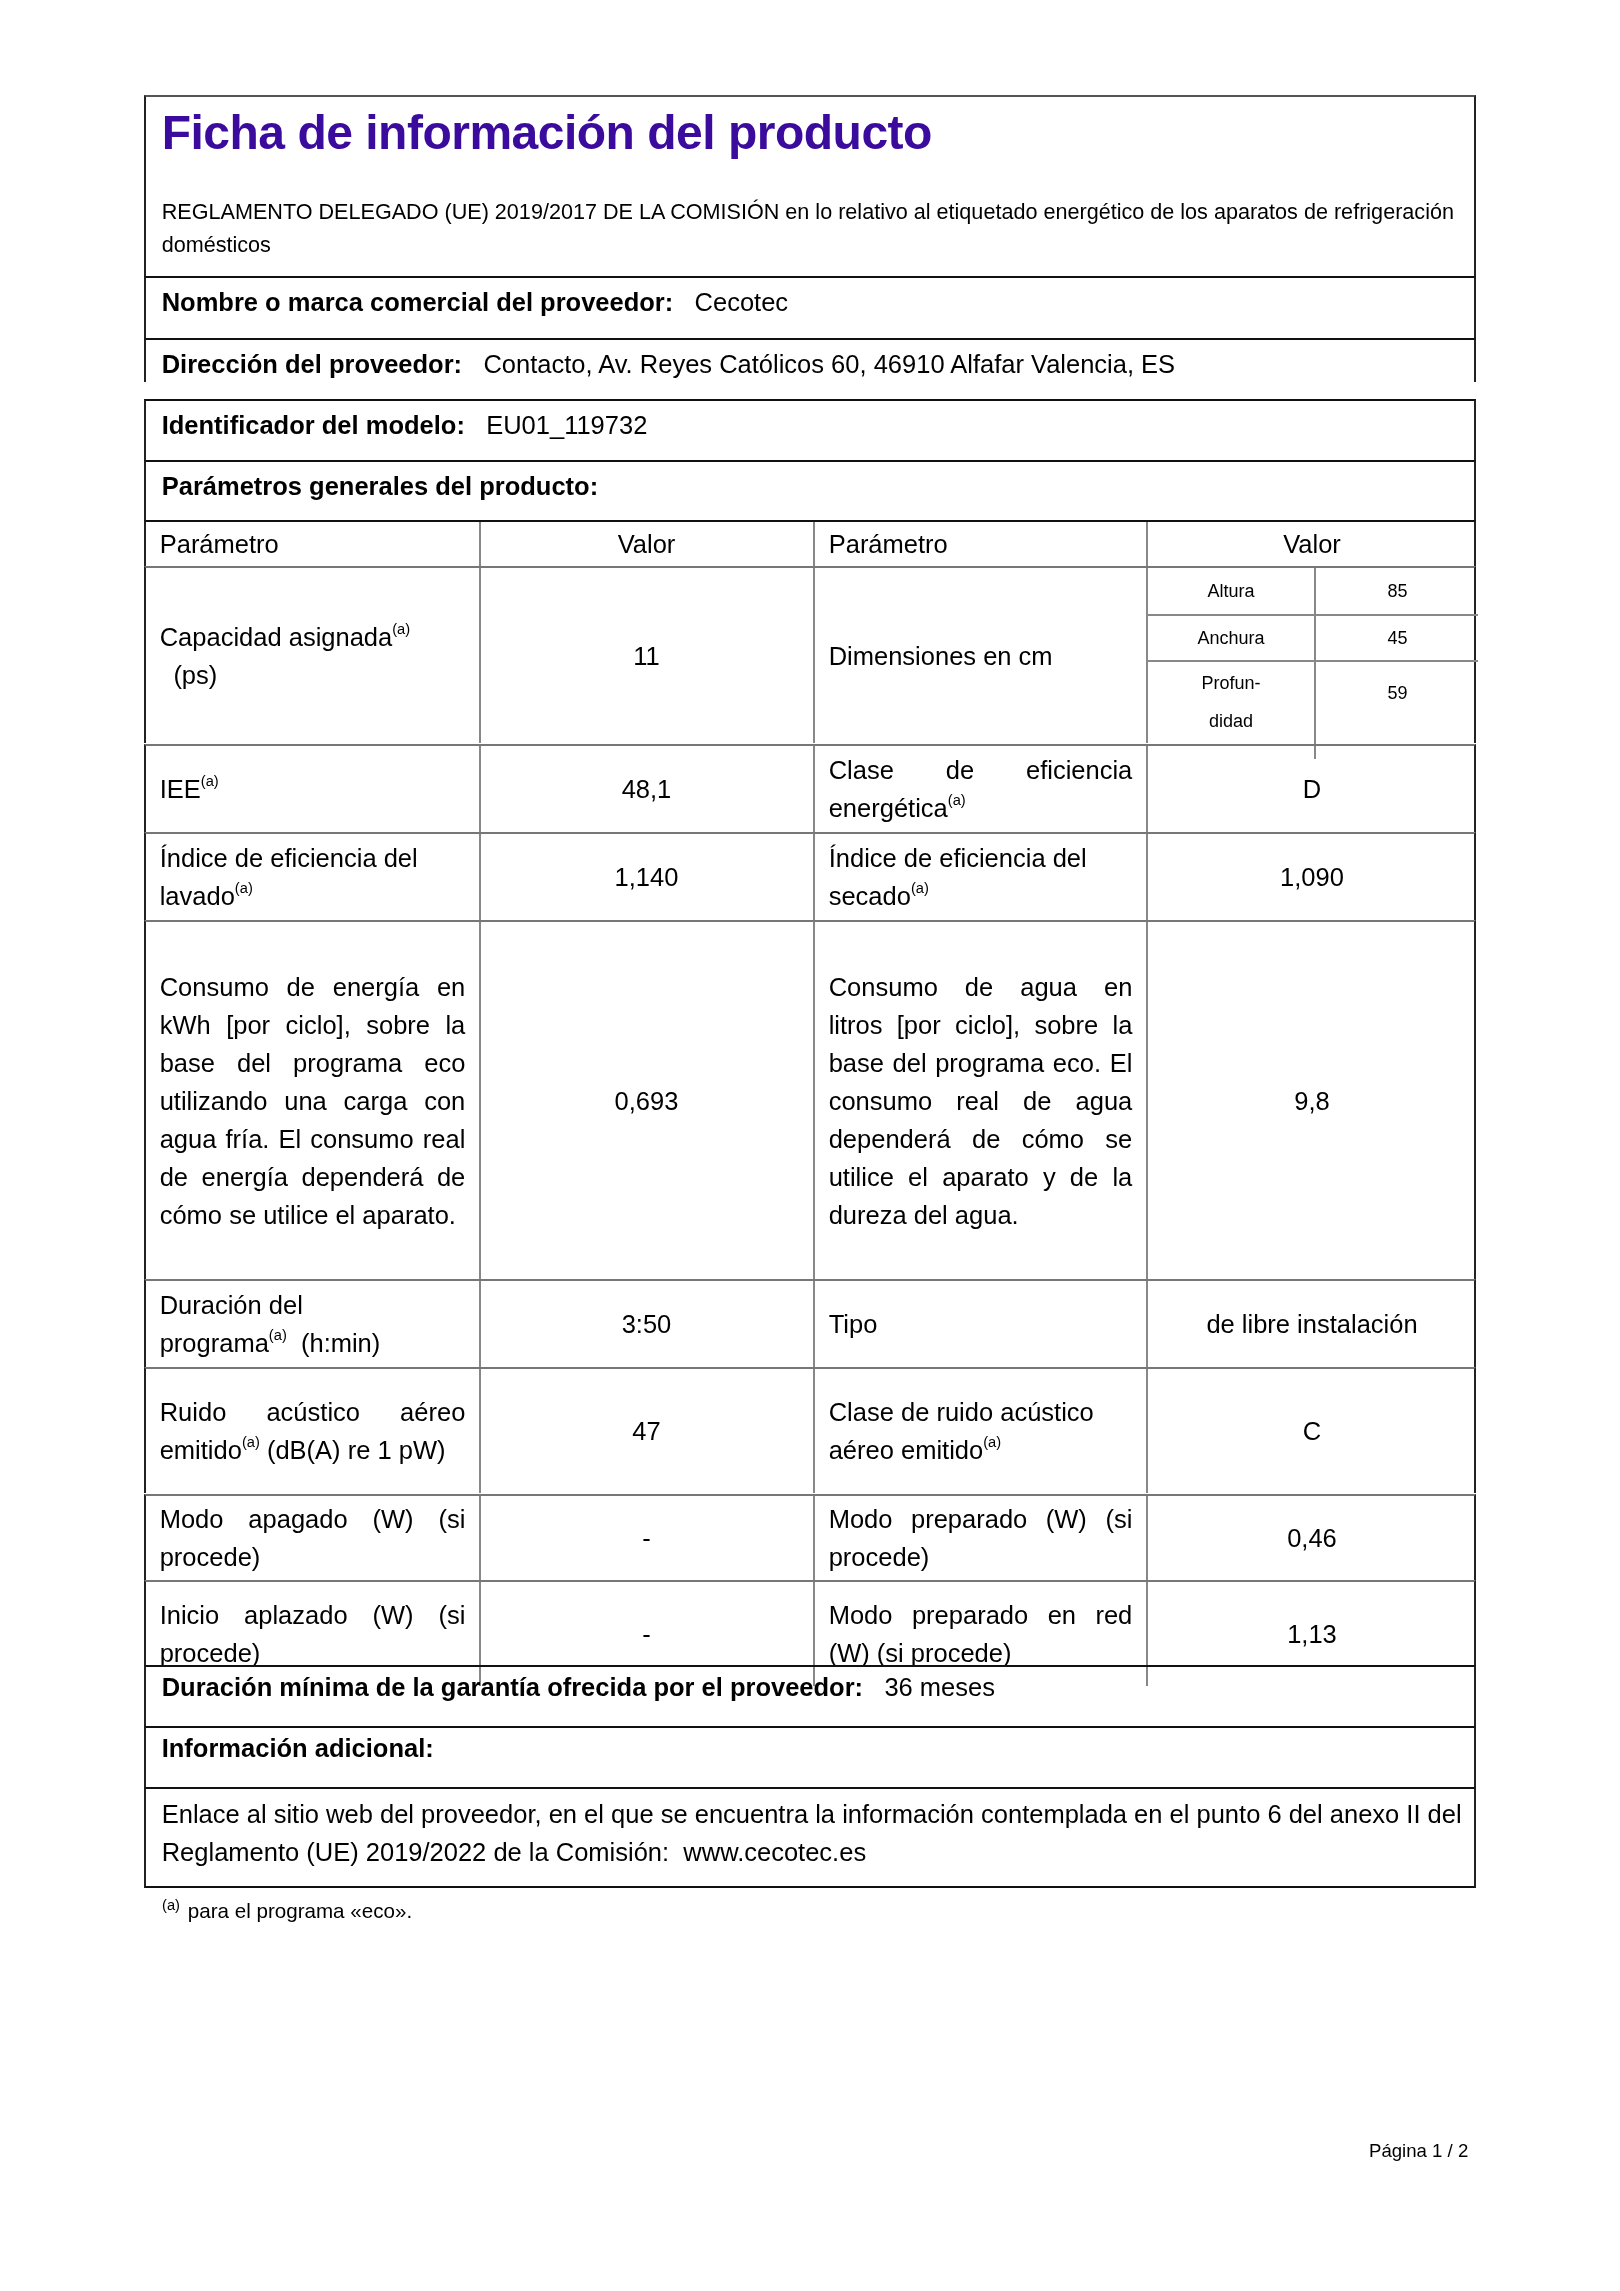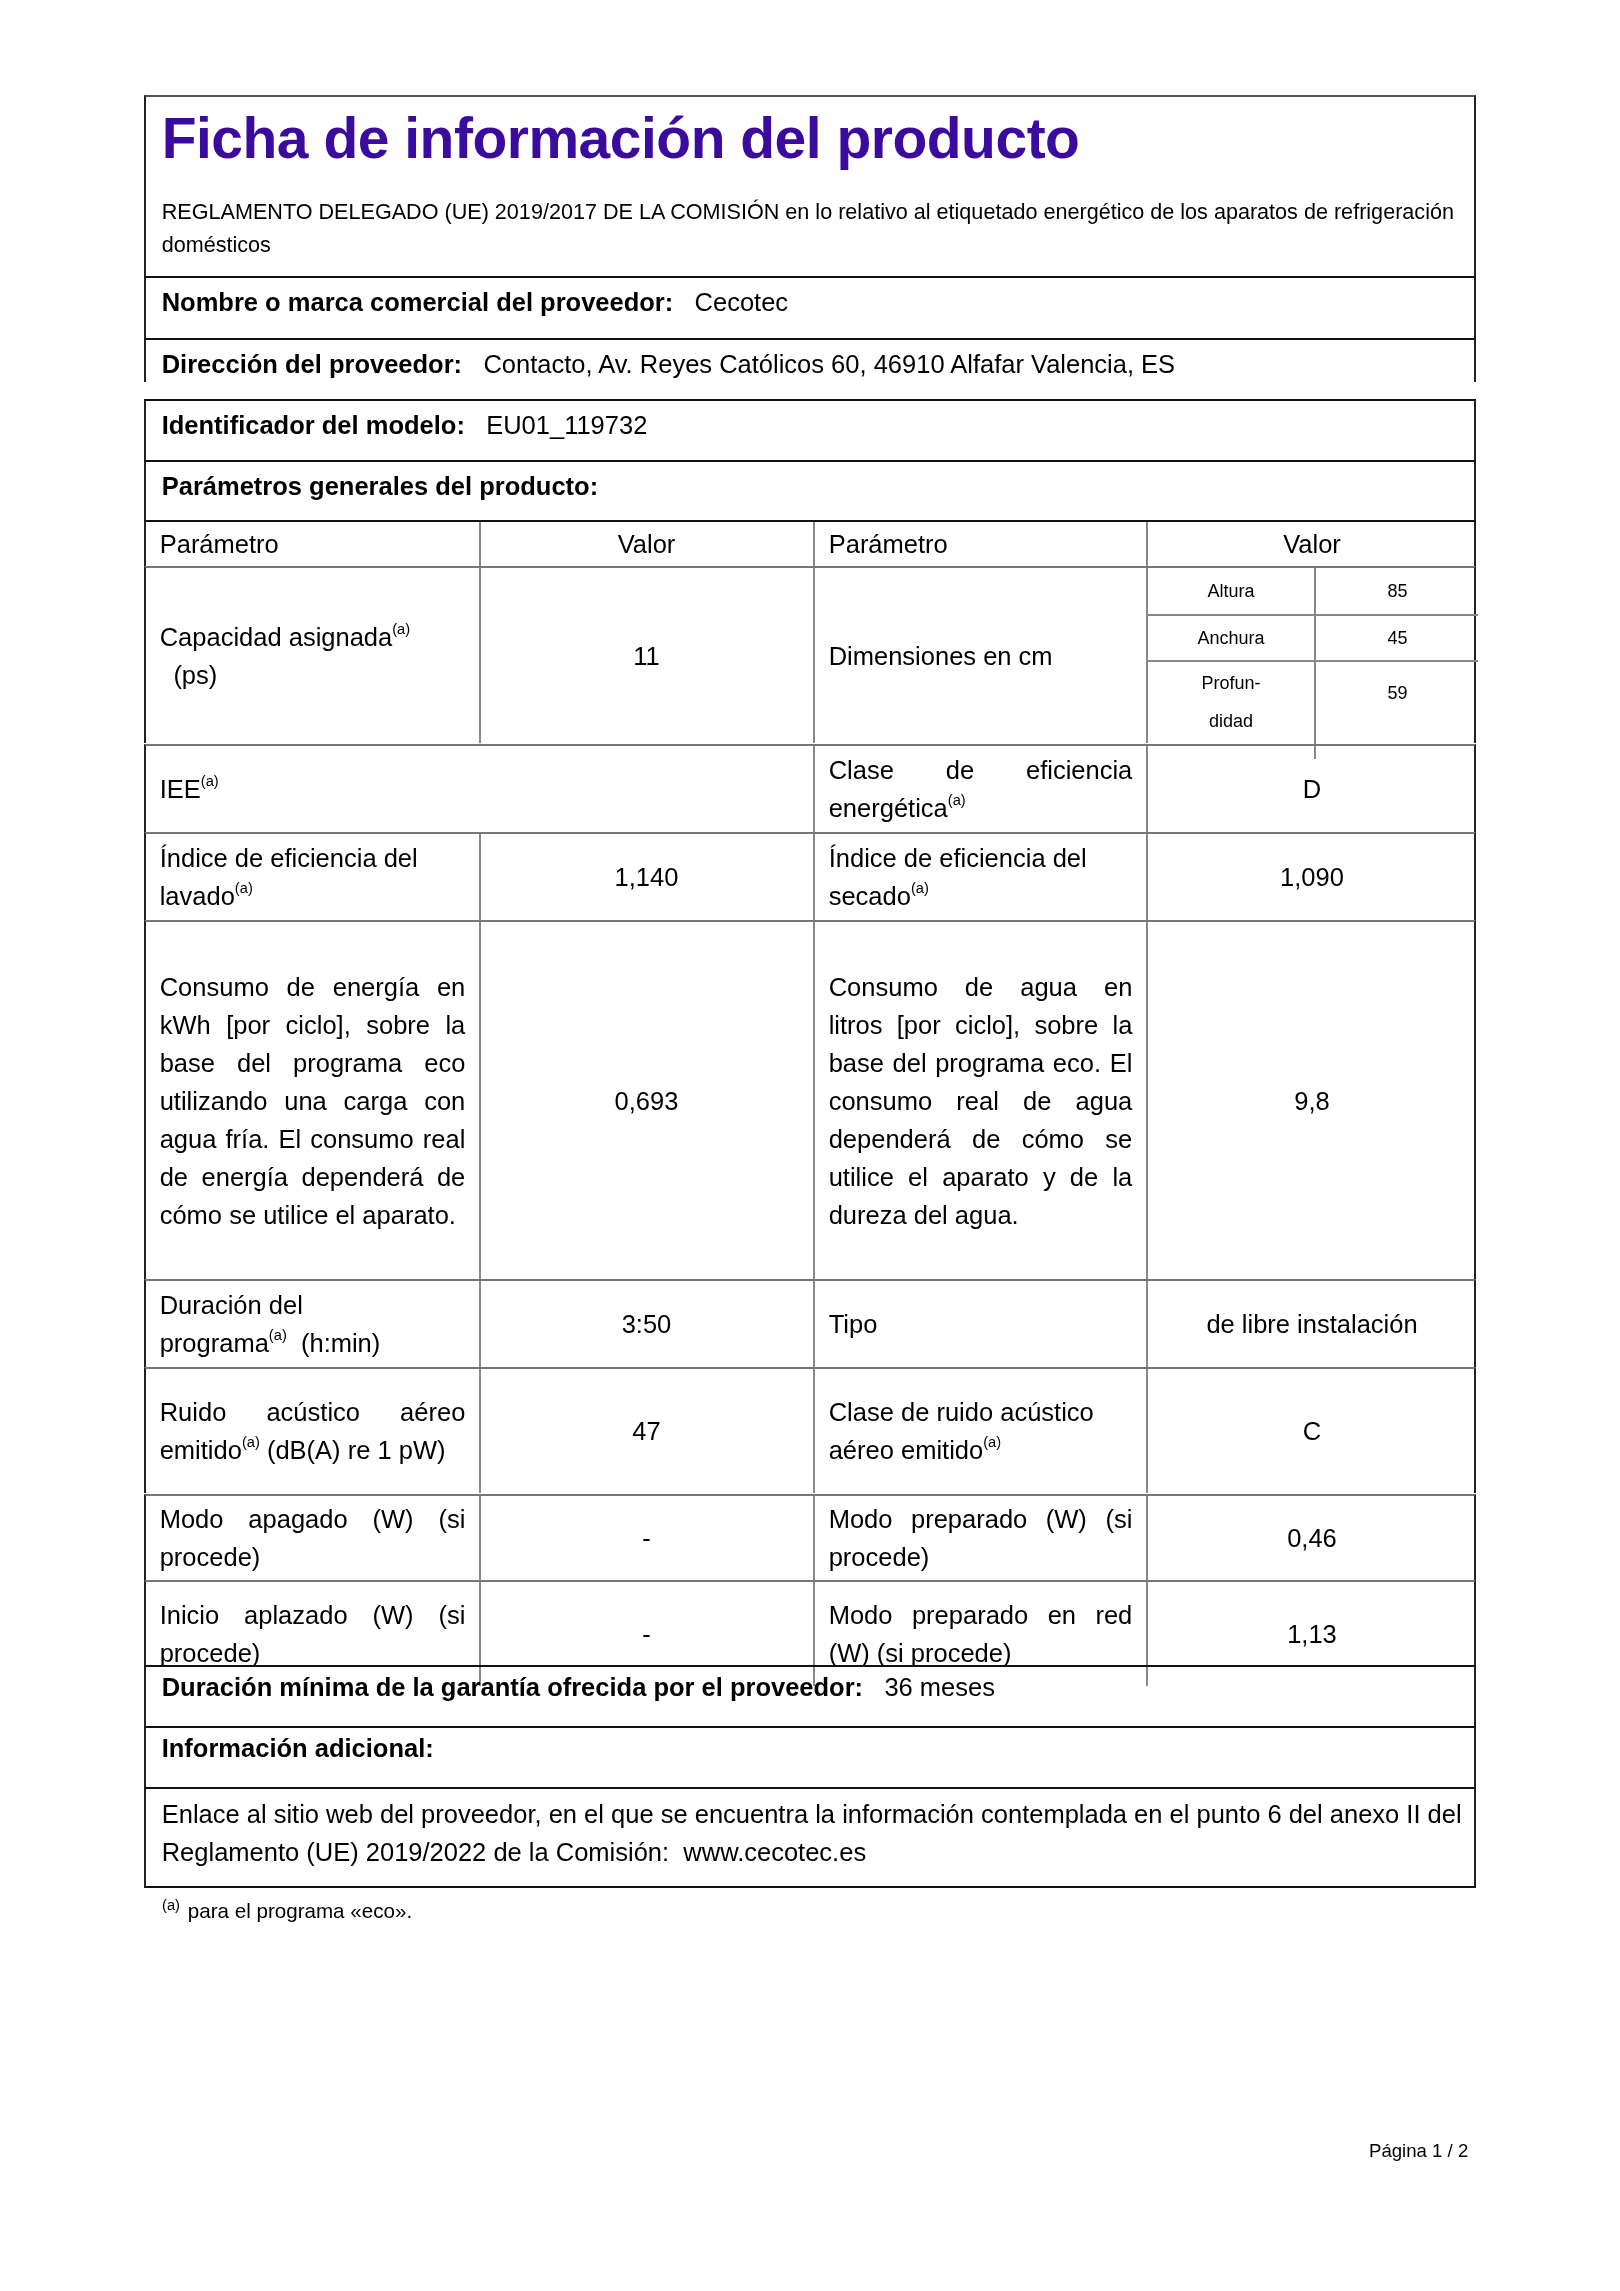--- a/index.html
+++ b/index.html
@@ -3,21 +3,21 @@
 <meta charset="utf-8">
 <style>
   html, body { margin: 0; padding: 0; background: #ffffff; }
   body { width: 1620px; height: 2292px; position: relative; overflow: hidden;
          font-family: "Liberation Sans", "DejaVu Sans", sans-serif; color: #000; }
   .sheet { position: absolute; left: 144px; top: 95px; width: 1332px; }
   .row { position: absolute; left: 0; width: 1332px; box-sizing: border-box;
          border-left: 2px solid #222; border-right: 2px solid #222; }
   .thick-top { border-top: 2.9px solid #111; }
   .thin-top { border-top: 2px solid #777; }
-  .title { color: #3b0b9d; font-weight: bold; font-size: 57px; letter-spacing: -0.5px;
+  .title { color: #3b0b9d; font-weight: bold; font-size: 48px; letter-spacing: -0.5px;
            position: absolute; left: 15.7px; top: 7.8px; white-space: nowrap; }
   .regl { position: absolute; left: 15.7px; top: 98px; right: 11.8px; font-size: 21.6px; line-height: 33px; }
   .label-line { position: absolute; left: 15.7px; top: 9.8px; font-size: 25.5px; white-space: nowrap; }
   .label-line b { font-weight: bold; }
   .cell { position: absolute; top: 0; bottom: 0; box-sizing: border-box; border-left: 2px solid #888;
           display: flex; align-items: center; font-size: 25.5px; line-height: 38px; }
   .cell:first-child { border-left: none; }
   .c1 { left: 0; width: 333px; padding: 0 13.7px 0 13.7px; }
   .c2 { left: 333px; width: 333px; justify-content: center; text-align: center; }
   .c3 { left: 667px; width: 333px; padding: 0 13.7px 0 13.7px; }
@@ -105,20 +105,21 @@
 didad</div>
         <div class="dv" style="align-items:flex-start;padding-top:12px;">59</div>
       </div>
     </div>
   </div>
 
   <div class="row thin-top" style="top:649px;height:88px;">
     <div class="cell c1">
       <div><span>IEE</span><sup>(a)</sup></div>
     </div>
+    <div class="cell c2">48,1</div>
     <div class="cell c3">
       <div class="just"><span>Clase de eficiencia energética</span><sup>(a)</sup></div>
     </div>
     <div class="cell c4">D</div>
   </div>
 
   <div class="row thin-top" style="top:737px;height:88px;">
     <div class="cell c1">
       <div><span>Índice de eficiencia del lavado</span><sup>(a)</sup></div>
     </div>

